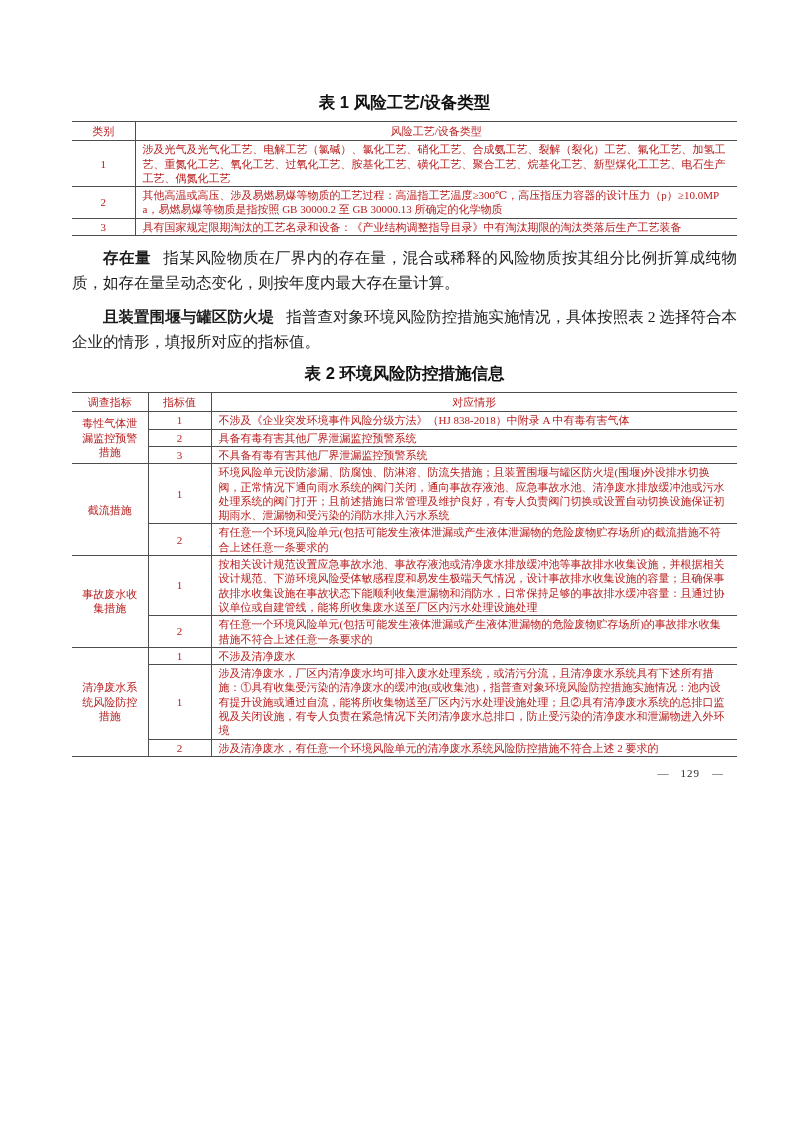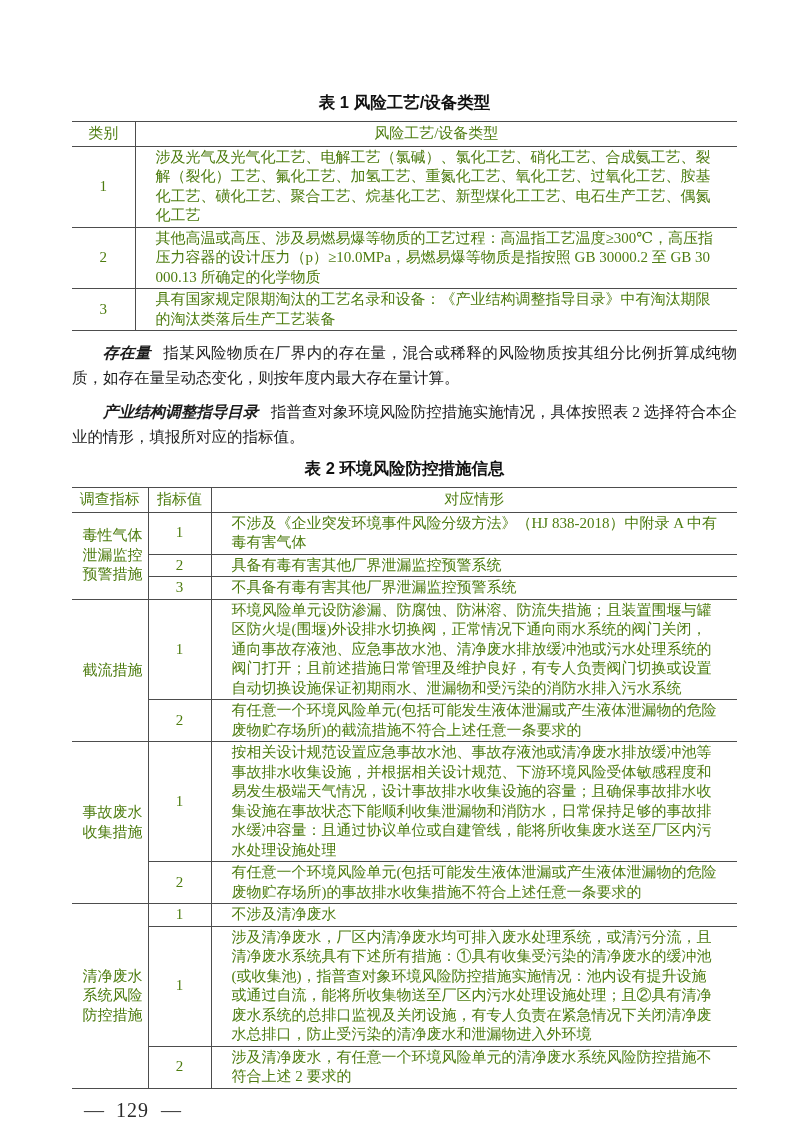--- a/index.html
+++ b/index.html
@@ -25,48 +25,49 @@
     text-align: center;
     font-family: "Liberation Sans", "DejaVu Sans", sans-serif;
     font-size: 16.5px;
     font-weight: bold;
     color: #111;
   }
   table.doc {
     width: 100%;
     border-collapse: collapse;
     table-layout: fixed;
-    font-size: 15px;
+    font-size: 11px;
     line-height: 1.3;
-    color: #4d7c0f;
+    color: #b91c1c;
   }
   table.doc td {
     border: 1px solid #4d4d4d;
-    padding: 1px 20px;
+    padding: 1px 7px;
     vertical-align: middle;
     word-break: break-all;
   }
   table.doc tr > td:first-child { border-left: none; }
   table.doc tr > td:last-child  { border-right: none; }
   table.doc tr.hdr td { text-align: center; padding: 2px 4px; }
   table.doc td.num { text-align: center; padding: 1px 2px; }
-  table.doc td.indicator { text-align: right; padding: 2px 5px; }
+  table.doc td.indicator { text-align: center; padding: 2px 5px; }
   table.doc td.desc { text-align: left; }
   .para {
     margin: 9px 0 9px 0;
     font-size: 15.5px;
     line-height: 25px;
     text-indent: 2em;
     text-align: justify;
   }
-  .para .term { font-weight: bold; margin-right: 0.8em; font-family: "Liberation Sans", "DejaVu Sans", sans-serif; font-style: italic; }
+  .para .term { font-weight: bold; margin-right: 0.8em; font-family: "Liberation Sans", "DejaVu Sans", sans-serif; }
   .t2-title { }
   .page-num {
     margin-top: 10px;
-    font-size: 20px;
+    text-align: right;
+    font-size: 11px;
     color: #2a2a2a;
     padding-right: 2px;
     text-decoration: underline;
   }
   .page-num .dash { display: inline-block; margin: 0 12px; color: #3a3a3a; }
   .page-num .no { display: inline-block; letter-spacing: 1px; }
 </style>
 </head>
 <body>
 
@@ -98,21 +99,21 @@
           <td class="desc">具有国家规定限期淘汰的工艺名录和设备：《产业结构调整指导目录》中有淘汰期限的淘汰类落后生产工艺装备</td>
         </tr>
       </tbody>
     </table>
 
     <p class="para">
       <span class="term">存在量</span><span>指某风险物质在厂界内的存在量，混合或稀释的风险物质按其组分比例折算成纯物质，如存在量呈动态变化，则按年度内最大存在量计算。</span>
     </p>
 
     <p class="para">
-      <span class="term">产业结构调整指导目录</span><span>指普查对象环境风险防控措施实施情况，具体按照表 2 选择符合本企业的情形，填报所对应的指标值。</span>
+      <span class="term">且装置围堰与罐区防火堤</span><span>指普查对象环境风险防控措施实施情况，具体按照表 2 选择符合本企业的情形，填报所对应的指标值。</span>
     </p>
 
     <div class="table-title t2-title">表 2 环境风险防控措施信息</div>
 
     <table class="doc">
       <colgroup>
           <col style="width:76px">
           <col style="width:63px">
           <col>
         </colgroup>

